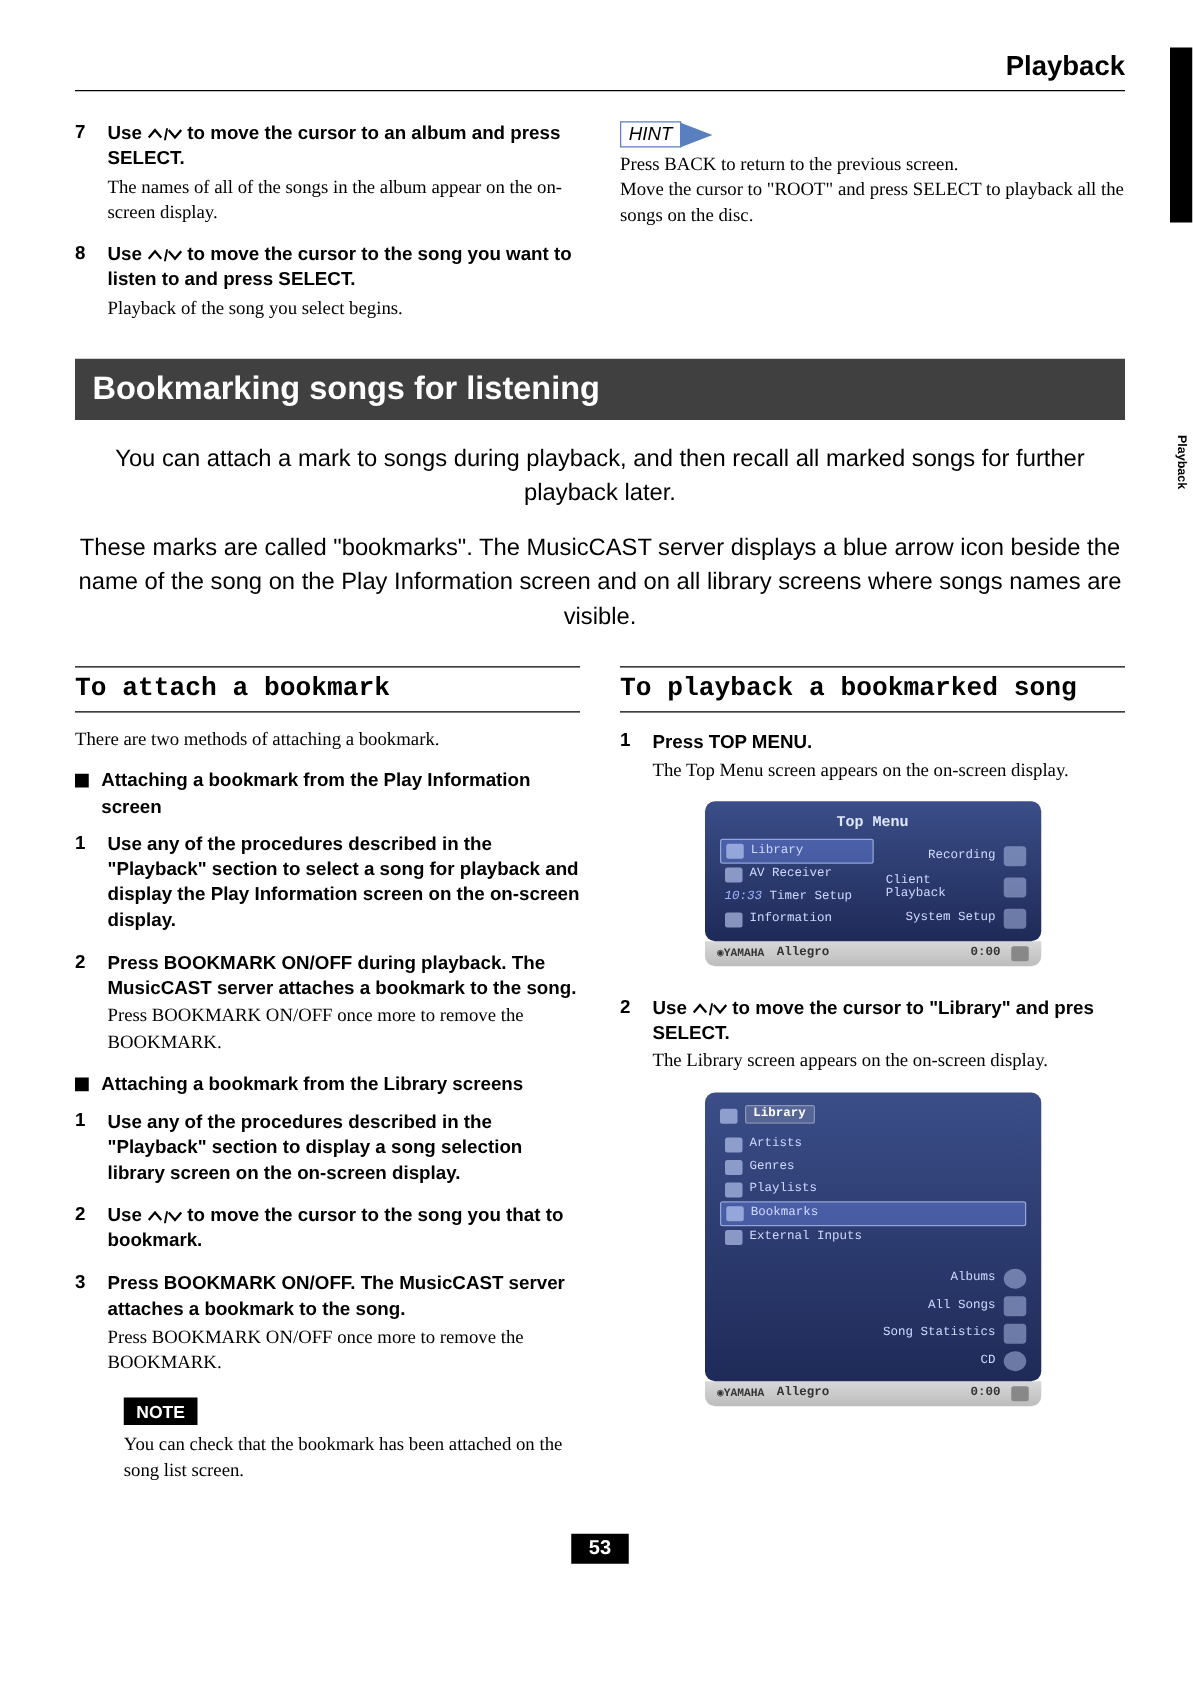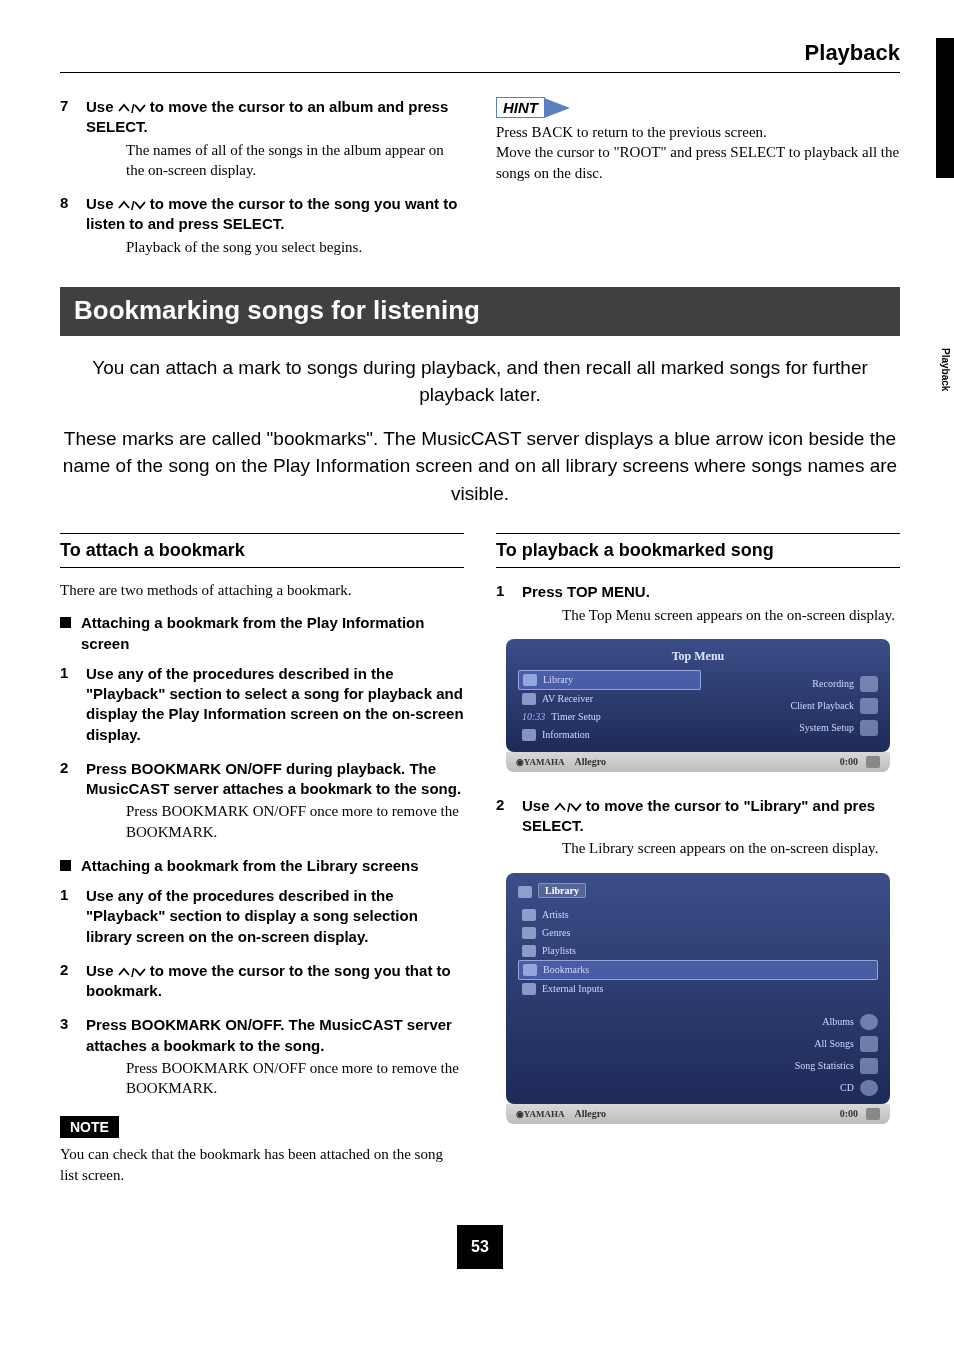--- a/index.html
+++ b/index.html
@@ -17,62 +17,62 @@
   .hr-top { border: none; border-top: 1px solid #000; margin-bottom: 24px; }
 
   .two-col { display: flex; gap: 32px; }
   .col { flex: 1 1 0; min-width: 0; }
 
   .step { display: flex; gap: 12px; margin-bottom: 14px; }
   .step-num { font-family: Arial, sans-serif; font-weight: bold; font-size: 15px; min-width: 14px; }
   .step-body { flex: 1; }
   .step-bold { font-family: Arial, sans-serif; font-weight: bold; font-size: 15px; line-height: 1.35; }
   .step-bold .arrows { font-family: Arial, sans-serif; }
-  .step-desc { font-size: 15px; line-height: 1.35; margin-top: 2px; margin-left: 40px; }
+  .step-desc { font-size: 15px; line-height: 1.35; margin-top: 2px; }
 
   .hint-box { display: inline-flex; align-items: center; gap: 0; margin-bottom: 4px; }
-  .hint-label { background: #fff; border: 1.5px solid #5a7fbf; color: #000; font-family: Arial, sans-serif; font-style: italic; font-weight: bold; font-size: 15px; padding: 1px 6px; }
+  .hint-label { background: #fff; border: 1.5px solid #5a7fbf; color: #000; font-family: Arial, sans-serif; font-style: italic; font-weight: normal; font-size: 15px; padding: 1px 6px; }
   .hint-flag { width: 0; height: 0; border-top: 10px solid transparent; border-bottom: 10px solid transparent; border-left: 26px solid #5a7fbf; margin-left: -1px; }
   .hint-text { font-size: 15px; line-height: 1.35; }
 
   .section-bar { background: #404040; color: #fff; font-family: Arial, sans-serif; font-weight: bold; font-size: 26px; padding: 8px 14px 10px; margin: 16px 0 18px; }
   .intro { font-family: Arial, sans-serif; font-size: 19px; line-height: 1.45; margin-bottom: 16px; text-align: center; }
 
   .subhead-wrap { margin: 10px 0 14px; }
   .sub-rule { border: none; border-top: 1px solid #000; margin: 0; }
-  .subhead { font-family: Liberation Sans, sans-serif; font-weight: bold; font-size: 18px; padding: 6px 0; }
+  .subhead { font-family: Liberation Mono, monospace; font-weight: bold; font-size: 21px; padding: 6px 0; }
 
   .lead { font-family: "Times New Roman", serif; font-size: 15px; margin-bottom: 14px; }
 
   .bullet-row { display: flex; gap: 10px; align-items: flex-start; margin-bottom: 10px; }
   .sq { width: 11px; height: 11px; background: #000; margin-top: 4px; flex: none; }
   .bullet-text { font-family: Arial, sans-serif; font-weight: bold; font-size: 15px; line-height: 1.35; }
 
   .note-badge { display: inline-block; background: #000; color: #fff; font-family: Arial, sans-serif; font-weight: bold; font-size: 14px; padding: 3px 10px; margin-bottom: 6px; }
   .note-text { font-size: 15px; line-height: 1.35; }
 
   
-  .ui-screen { width: 384px; margin: 8px auto 24px; font-family: Liberation Serif, serif; color: #fff; }
+  .ui-screen { width: 269px; margin: 8px auto 24px; font-family: Liberation Mono, monospace; color: #fff; }
   .ui-body { background: linear-gradient(#3b4e88, #1e2a58); border-radius: 8px; padding: 10px 12px 8px; position: relative; overflow: hidden; }
   .ui-title { text-align: center; font-size: 12px; font-weight: bold; margin-bottom: 6px; color: #dfe6ff; }
   .ui-crumb { font-size: 10px; font-weight: bold; padding: 1px 6px; background: rgba(255,255,255,0.15); display: inline-block; border-radius: 2px; margin-bottom: 4px; border: 1px solid rgba(255,255,255,0.3); }
   .ui-cols { display: flex; gap: 10px; }
   .ui-left { flex: 1.1; }
   .ui-right { flex: 1; display: flex; flex-direction: column; gap: 6px; align-items: flex-end; padding-top: 6px; }
   .ui-item { display: flex; align-items: center; gap: 6px; font-size: 10px; color: #cfd8ff; padding: 3px 4px; border-radius: 2px; }
   .ui-item.sel { background: rgba(120,150,255,0.35); border: 1px solid rgba(200,215,255,0.6); }
   .ui-ico { width: 14px; height: 12px; background: rgba(200,215,255,0.6); border-radius: 2px; flex: none; }
   .ui-right-item { display: flex; align-items: center; gap: 6px; font-size: 10px; color: #cfd8ff; }
   .ui-right-ico { width: 18px; height: 16px; background: rgba(200,215,255,0.45); border-radius: 3px; flex: none; }
   .ui-status { background: linear-gradient(#d8d8d8, #bcbcbc); border-radius: 0 0 8px 8px; padding: 4px 10px; display: flex; align-items: center; gap: 10px; color: #333; font-size: 10px; font-weight: bold; margin-top: 0; }
   .ui-status .brand { font-size: 9px; }
   .ui-status .right { margin-left: auto; display: flex; align-items: center; gap: 8px; }
   .mini-ico { width: 14px; height: 12px; background: #888; border-radius: 2px; }
 
-  .pagenum-pill { width: 46px; margin: 40px auto 0; background: #000; color: #fff; font-family: Arial, sans-serif; font-weight: bold; font-size: 16px; text-align: center; padding: 13px 0; }
+  .pagenum-pill { width: 46px; margin: 40px auto 0; background: #000; color: #fff; font-family: Arial, sans-serif; font-weight: bold; font-size: 16px; text-align: center; padding: 3px 0; }
 
   .arrows svg { vertical-align: -2px; }
 </style>
 </head>
 <body>
 
 <div class="edge-tab"></div>
 <div class="edge-label">
     <span>Playback</span>
   </div>
@@ -178,21 +178,21 @@
         </div>
       </div>
       <div class="step">
         <div class="step-num">3</div>
         <div class="step-body">
           <div class="step-bold">Press BOOKMARK ON/OFF. The MusicCAST server attaches a bookmark to the song.</div>
           <div class="step-desc">Press BOOKMARK ON/OFF once more to remove the BOOKMARK.</div>
         </div>
       </div>
 
-      <div style="margin-top:18px;">
+      <div style="margin-top:18px;margin-left:39px;">
         <div class="note-badge">NOTE</div>
         <div class="note-text">You can check that the bookmark has been attached on the song list screen.</div>
       </div>
     </div>
 
     <div class="col">
       <div class="subhead-wrap">
         <hr class="sub-rule">
           <div class="subhead">To playback a bookmarked song</div>
           <hr class="sub-rule">

